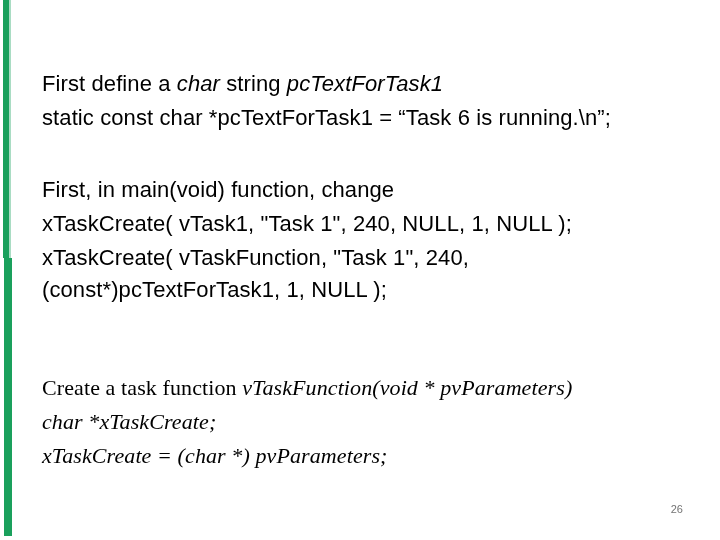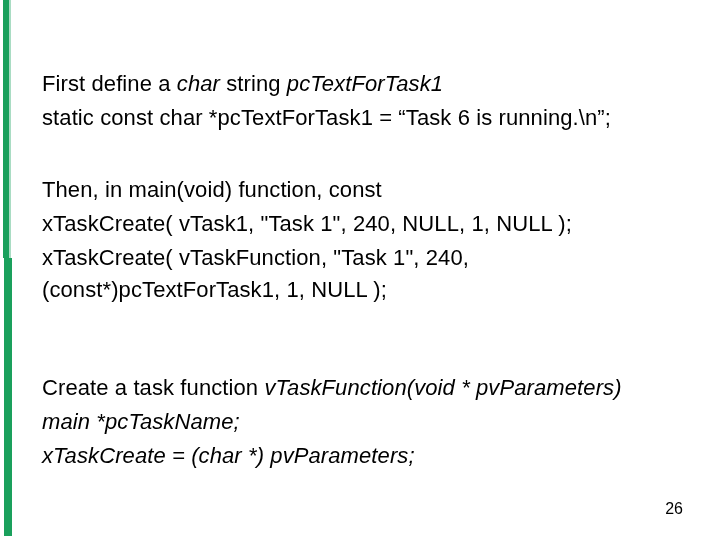--- a/index.html
+++ b/index.html
@@ -18,55 +18,55 @@
 
   .para {
     position:absolute;
     left:42px; right:14px;
     font-size:22px;
     line-height:34px;
     letter-spacing:0.1px;
   }
   .p1 { top:67px; }
   .p2 { top:173px; }
-  .p3 { top:371px; }
+  .p3 { top:371px;font-family:Liberation Serif, serif; }
   .line { white-space:nowrap; }
   .line.tight { line-height:29px; }
   .it { font-style:italic; }
 
   .page-number {
     position:absolute;
     right:37px; top:501px;
-    font-size:16px;
+    font-size:11px;
     line-height:16px;
-    color:#000000;
+    color:#737373;
   }
 </style>
 </head>
 <body>
 
 <div class="slide">
 
   <div class="bar-top"></div>
   <div class="bar-light"></div>
   <div class="bar-bottom"></div>
 
   <div class="para p1">
     <div class="line"><span>First define a </span><span class="it">char</span><span> string </span><span class="it">pcTextForTask1</span></div>
     <div class="line"><span>static const char *pcTextForTask1 = “Task 6 is running.\n”;</span></div>
   </div>
 
   <div class="para p2">
-    <div class="line"><span>Then, in main(void) function, const</span></div>
+    <div class="line"><span>First, in main(void) function, change</span></div>
     <div class="line"><span>xTaskCreate( vTask1, "Task 1", 240, NULL, 1, NULL );</span></div>
     <div class="line"><span>xTaskCreate( vTaskFunction, "Task 1", 240,</span></div>
     <div class="line tight"><span>(const*)pcTextForTask1, 1, NULL );</span></div>
   </div>
 
   <div class="para p3">
     <div class="line"><span>Create a task function </span><span class="it">vTaskFunction(void * pvParameters)</span></div>
-    <div class="line"><span class="it">main *pcTaskName;</span></div>
+    <div class="line"><span class="it">char *xTaskCreate;</span></div>
     <div class="line"><span class="it">xTaskCreate = (char *) pvParameters;</span></div>
   </div>
 
   <div class="page-number">26</div>
 
 </div>
 
 </body></html>

